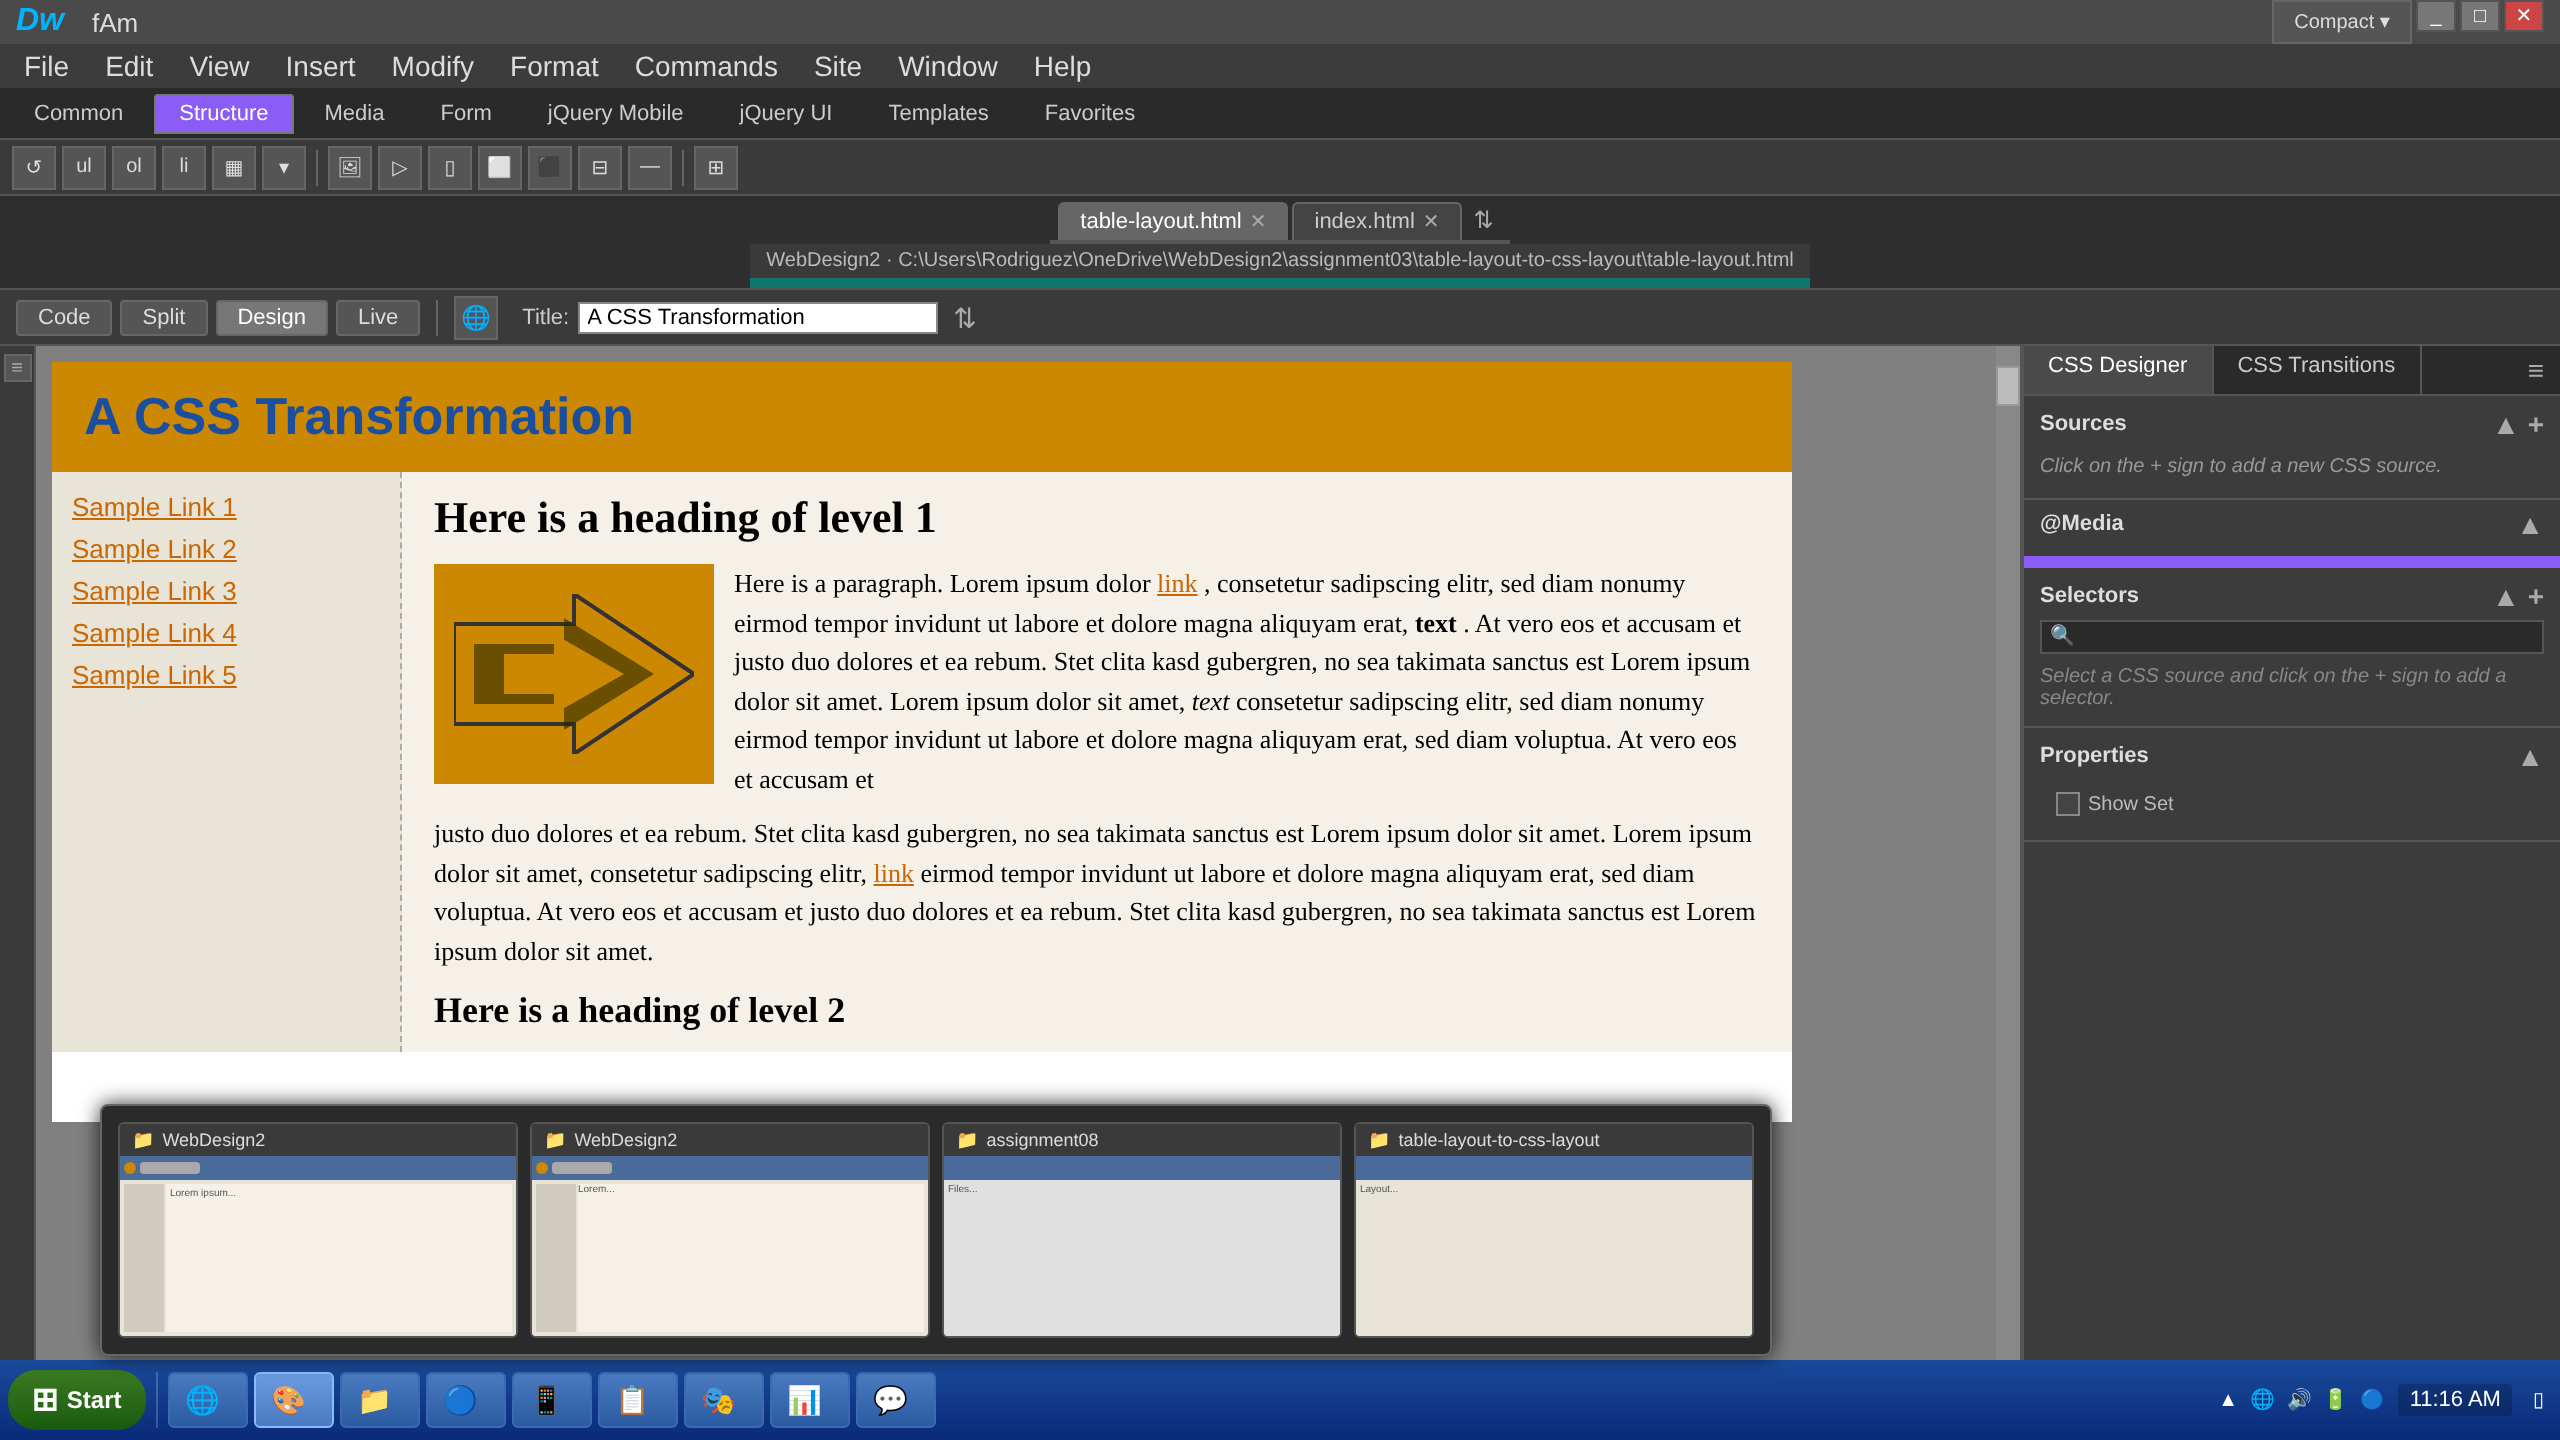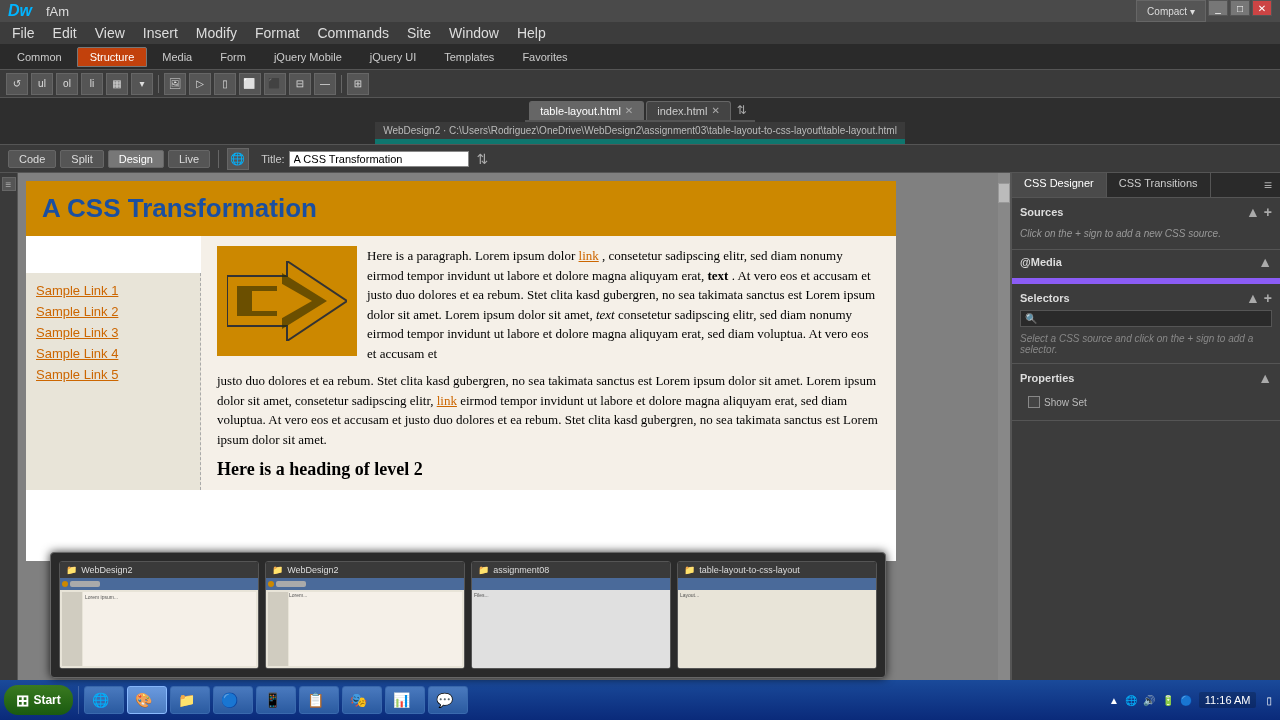--- a/index.html
+++ b/index.html
@@ -50,21 +50,21 @@
     .tab-btn {
       padding: 3px 12px;
       font-size: 11px;
       cursor: pointer;
       border: 1px solid transparent;
       border-radius: 2px 2px 0 0;
       color: #ccc;
       background: transparent;
     }
     .tab-btn.active {
-      background: #c2410c;
+      background: #8b5cf6;
       color: #fff;
       border-color: #777;
     }
 
     
     .toolbar-insert {
       background: #3a3a3a;
       height: 28px;
       display: flex;
       align-items: center;
@@ -192,21 +192,20 @@
 
     
     .page-nav {
       width: 175px;
       background: #e8e4d8;
       border-right: 1px dashed #aaa;
       padding: 10px;
       font-family: Arial, sans-serif;
       font-size: 13px;
       flex-shrink: 0;
-      margin-top: 37px;
     }
     .nav-link {
       color: #cc6600;
       text-decoration: underline;
       display: block;
       margin-bottom: 6px;
       cursor: pointer;
     }
 
     
@@ -536,20 +535,21 @@
 
               <div class="page-nav">
                 <a class="nav-link">Sample Link 1</a>
                 <a class="nav-link">Sample Link 2</a>
                 <a class="nav-link">Sample Link 3</a>
                 <a class="nav-link">Sample Link 4</a>
                 <a class="nav-link">Sample Link 5</a>
               </div>
 
               <div class="page-main">
+                <h1>Here is a heading of level 1</h1>
                 <div class="content-with-img">
 
                   <div class="arrow-img">
                     <svg class="arrow-svg" viewBox="0 0 120 80">
                       <polygon points="0,15 60,15 60,0 120,40 60,80 60,65 0,65" fill="#cc8800" stroke="#333" stroke-width="2"></polygon>
                       <polygon points="10,25 55,25 55,12 100,40 55,68 55,55 10,55" fill="#2a2a00" opacity="0.6"></polygon>
                       <polygon points="25,30 50,30 50,20 85,40 50,60 50,50 25,50" fill="#cc8800"></polygon>
                     </svg>
                   </div>
 

